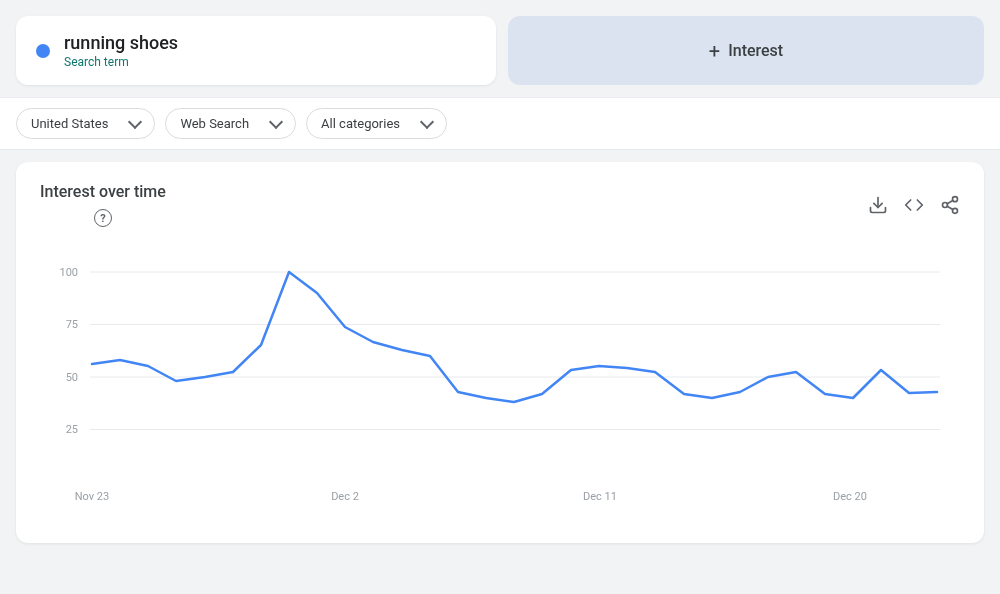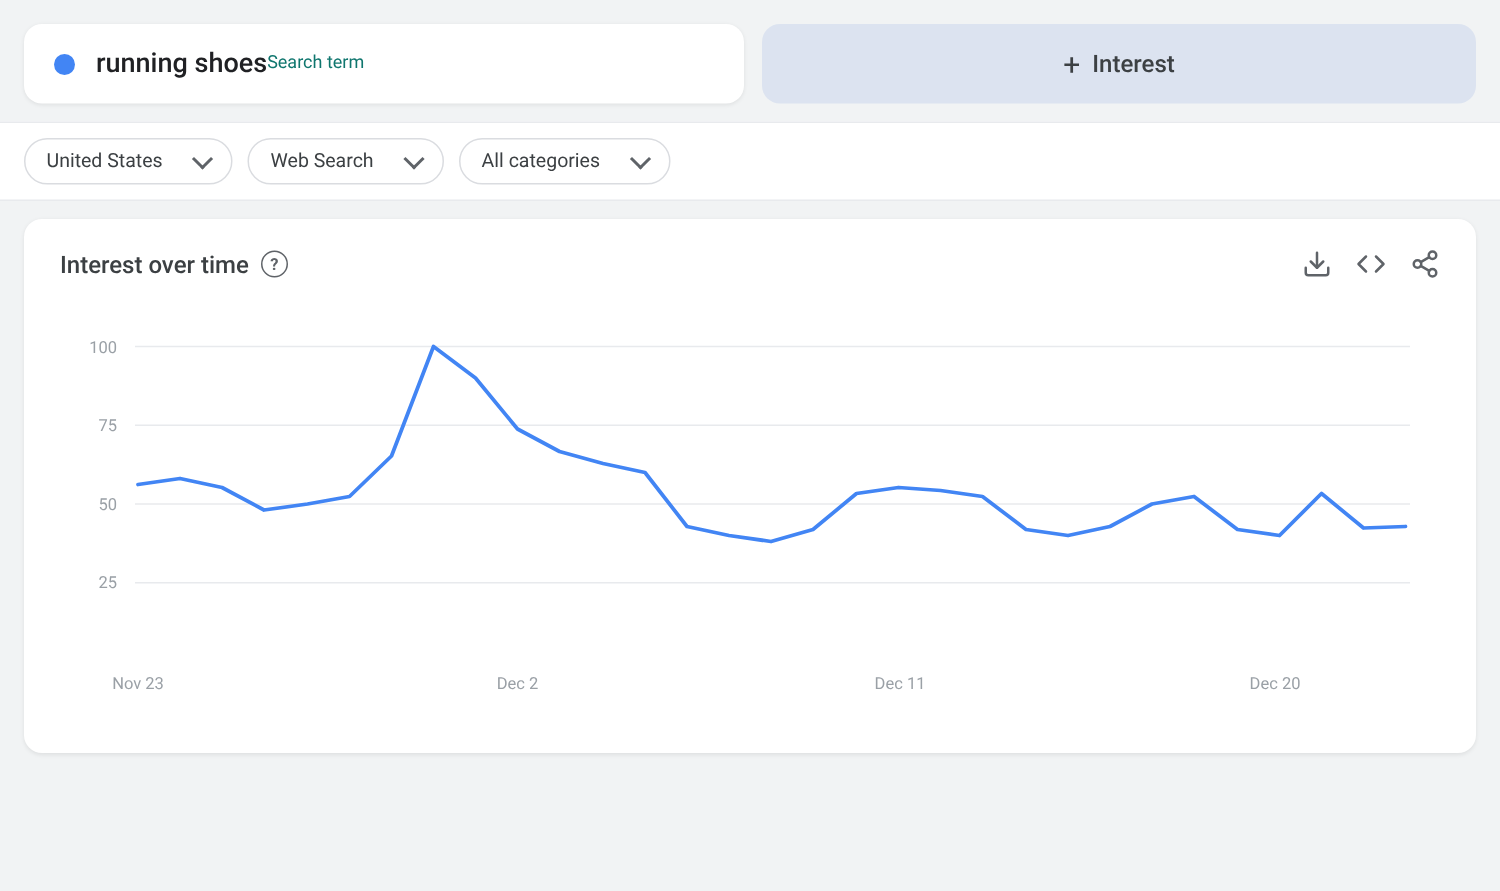--- a/index.html
+++ b/index.html
@@ -32,21 +32,21 @@
     .search-term-dot {
       width: 14px;
       height: 14px;
       border-radius: 50%;
       background: #4285f4;
       flex-shrink: 0;
     }
 
     .search-term-info {
       display: flex;
-      flex-direction: row;
+      flex-direction: column;
     }
 
     .search-term-name {
       font-size: 18px;
       font-weight: 500;
       color: #202124;
     }
 
     .search-term-label {
       font-size: 12px;
@@ -122,20 +122,21 @@
       display: flex;
       align-items: center;
       justify-content: space-between;
       margin-bottom: 20px;
     }
 
     .card-title-group {
       display: flex;
       align-items: center;
       gap: 8px;
+      flex-direction: column;
     }
 
     .card-title {
       font-size: 16px;
       color: #3c4043;
       font-weight: 500;
     }
 
     .help-icon {
       width: 18px;

